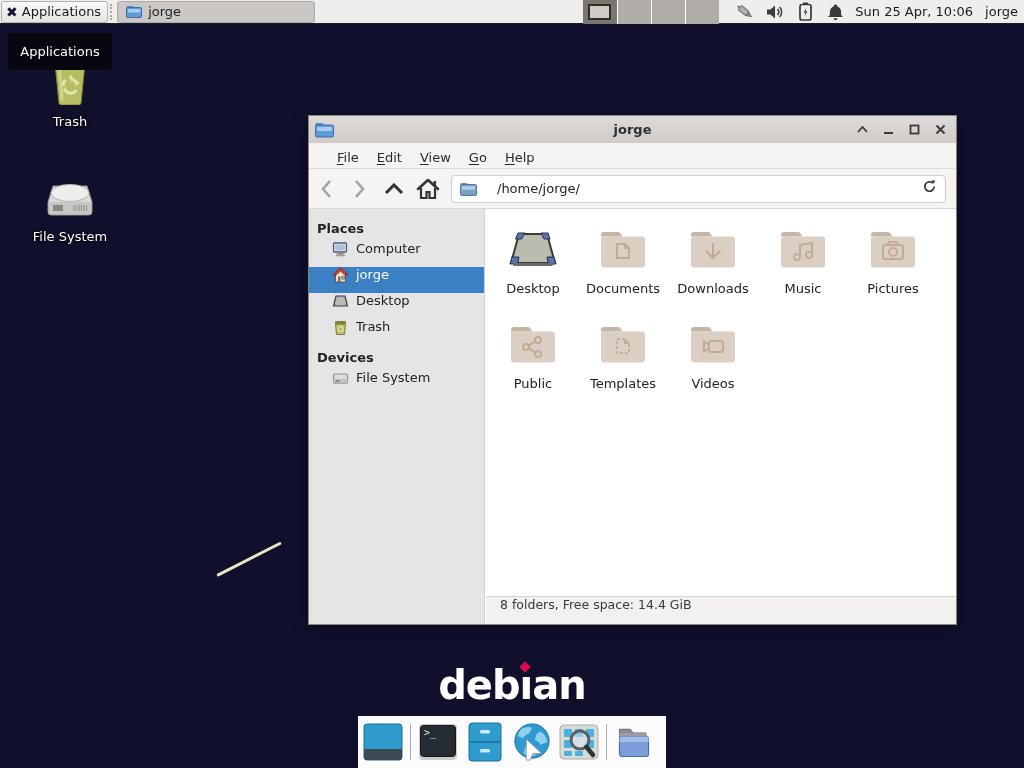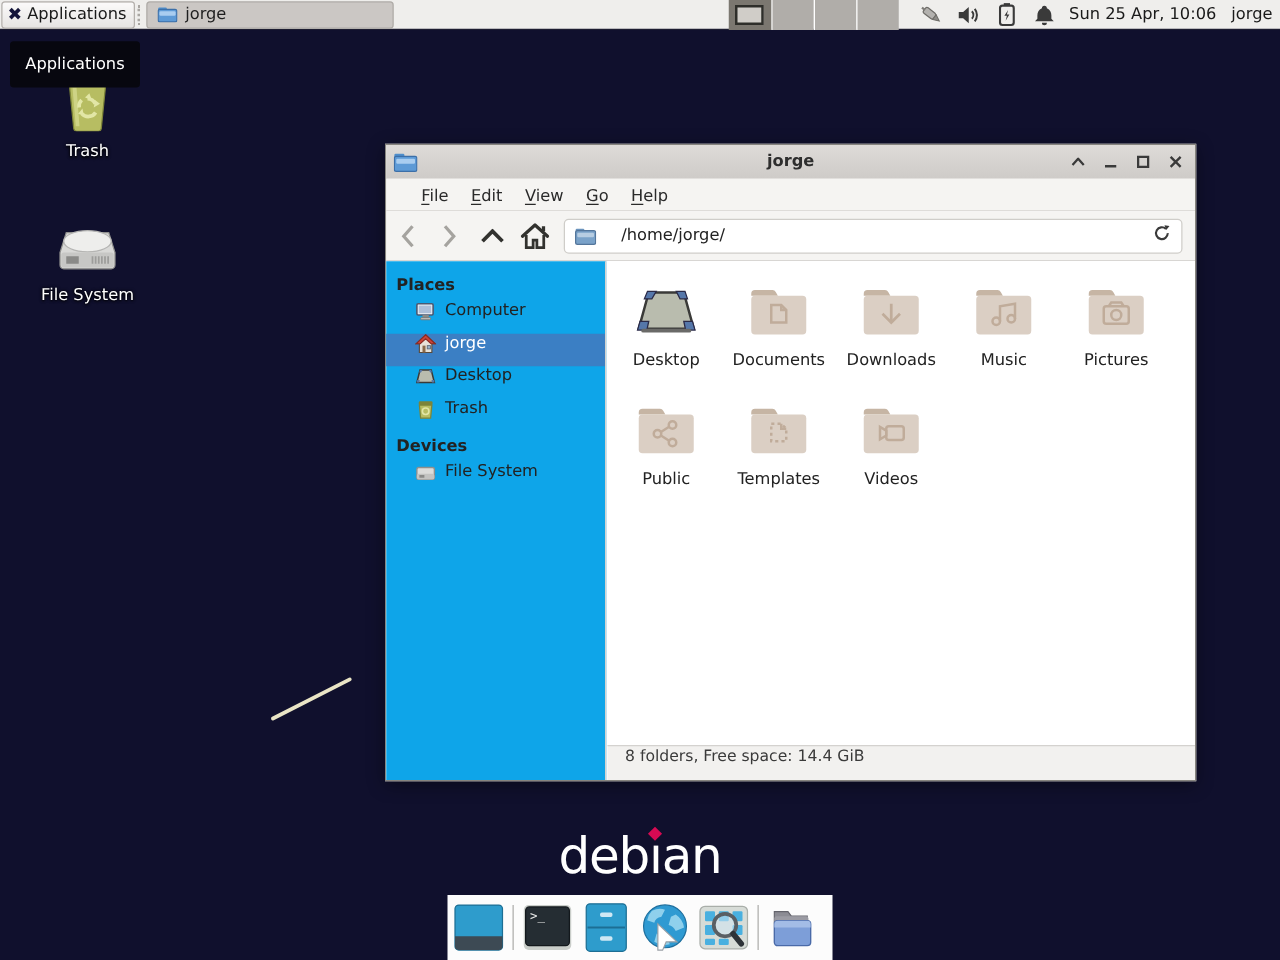--- a/index.html
+++ b/index.html
@@ -44,21 +44,21 @@
   #di-fs    { left:22px; top:174px; }
   #di-home  { left:22px; top:298px; }
 
   
   #stray-line { position:absolute; left:217px; top:574px; width:72px; height:3px;
                 background:#eae5c6; border-radius:2px;
                 transform:rotate(-27deg); transform-origin:left center; }
 
   
   #debian-logo { position:absolute; left:0; top:662px; width:1024px; text-align:center;
-                 color:#fff; font-size:40px; letter-spacing:-1px; font-weight:400; }
+                 color:#fff; font-size:40px; letter-spacing:-1px; font-weight:700; }
   #debian-logo .logo-i { position:relative; }
   #debian-logo .logo-i::after { content:''; position:absolute; left:1px; top:1px;
                  width:8px; height:8px; background:#d70a53; transform:rotate(45deg); }
 
   
   #fm { position:absolute; left:308px; top:115px; width:649px; height:510px;
         background:#fff; border:1px solid #87857f; box-shadow:0 3px 14px rgba(0,0,0,.45); }
   #titlebar { position:absolute; left:0; top:0; right:0; height:27px;
               background:linear-gradient(#dedbd8,#cecbc8); display:flex; align-items:center; }
   #titlebar .tb-icon { margin-left:6px; }
@@ -76,21 +76,21 @@
 
   #toolbar { position:absolute; left:0; top:53px; right:0; height:40px; background:#f5f4f2;
              border-bottom:1px solid #d8d6d3; display:flex; align-items:center; }
   .nav-btn { width:34px; height:30px; display:flex; align-items:center; justify-content:center; }
   #pathbar { flex:1; height:28px; margin:0 10px 0 6px; background:#fff;
              border:1px solid #cfcdc9; border-radius:4px; display:flex; align-items:center;
              padding:0 8px; gap:20px; }
   #pathbar .path-text { flex:1; font-size:13px; color:#222; }
 
   #fm-body { position:absolute; left:0; top:93px; right:0; bottom:0; background:#fff; }
-  #sidebar { position:absolute; left:0; top:0; width:176px; bottom:0; background:#0ea5e9;
+  #sidebar { position:absolute; left:0; top:0; width:176px; bottom:0; background:#e5e5e5;
              border-right:1px solid #d4d2cf; padding-top:7px; }
   .side-header { font-size:13px; font-weight:bold; color:#222; padding:5px 8px 5px 8px; }
   .side-row { height:26px; display:flex; align-items:flex-start; gap:7px; padding-left:23px;
               font-size:13px; color:#222; }
   .side-row.selected { background:#3b7fc4; color:#fff; }
   .side-row .si { width:17px; height:17px; flex:0 0 17px; }
 
   #files { position:absolute; left:177px; right:0; top:0; bottom:28px; background:#fff;
            display:flex; flex-wrap:wrap; align-content:flex-start;
            padding:16px 0 0 2px; }

